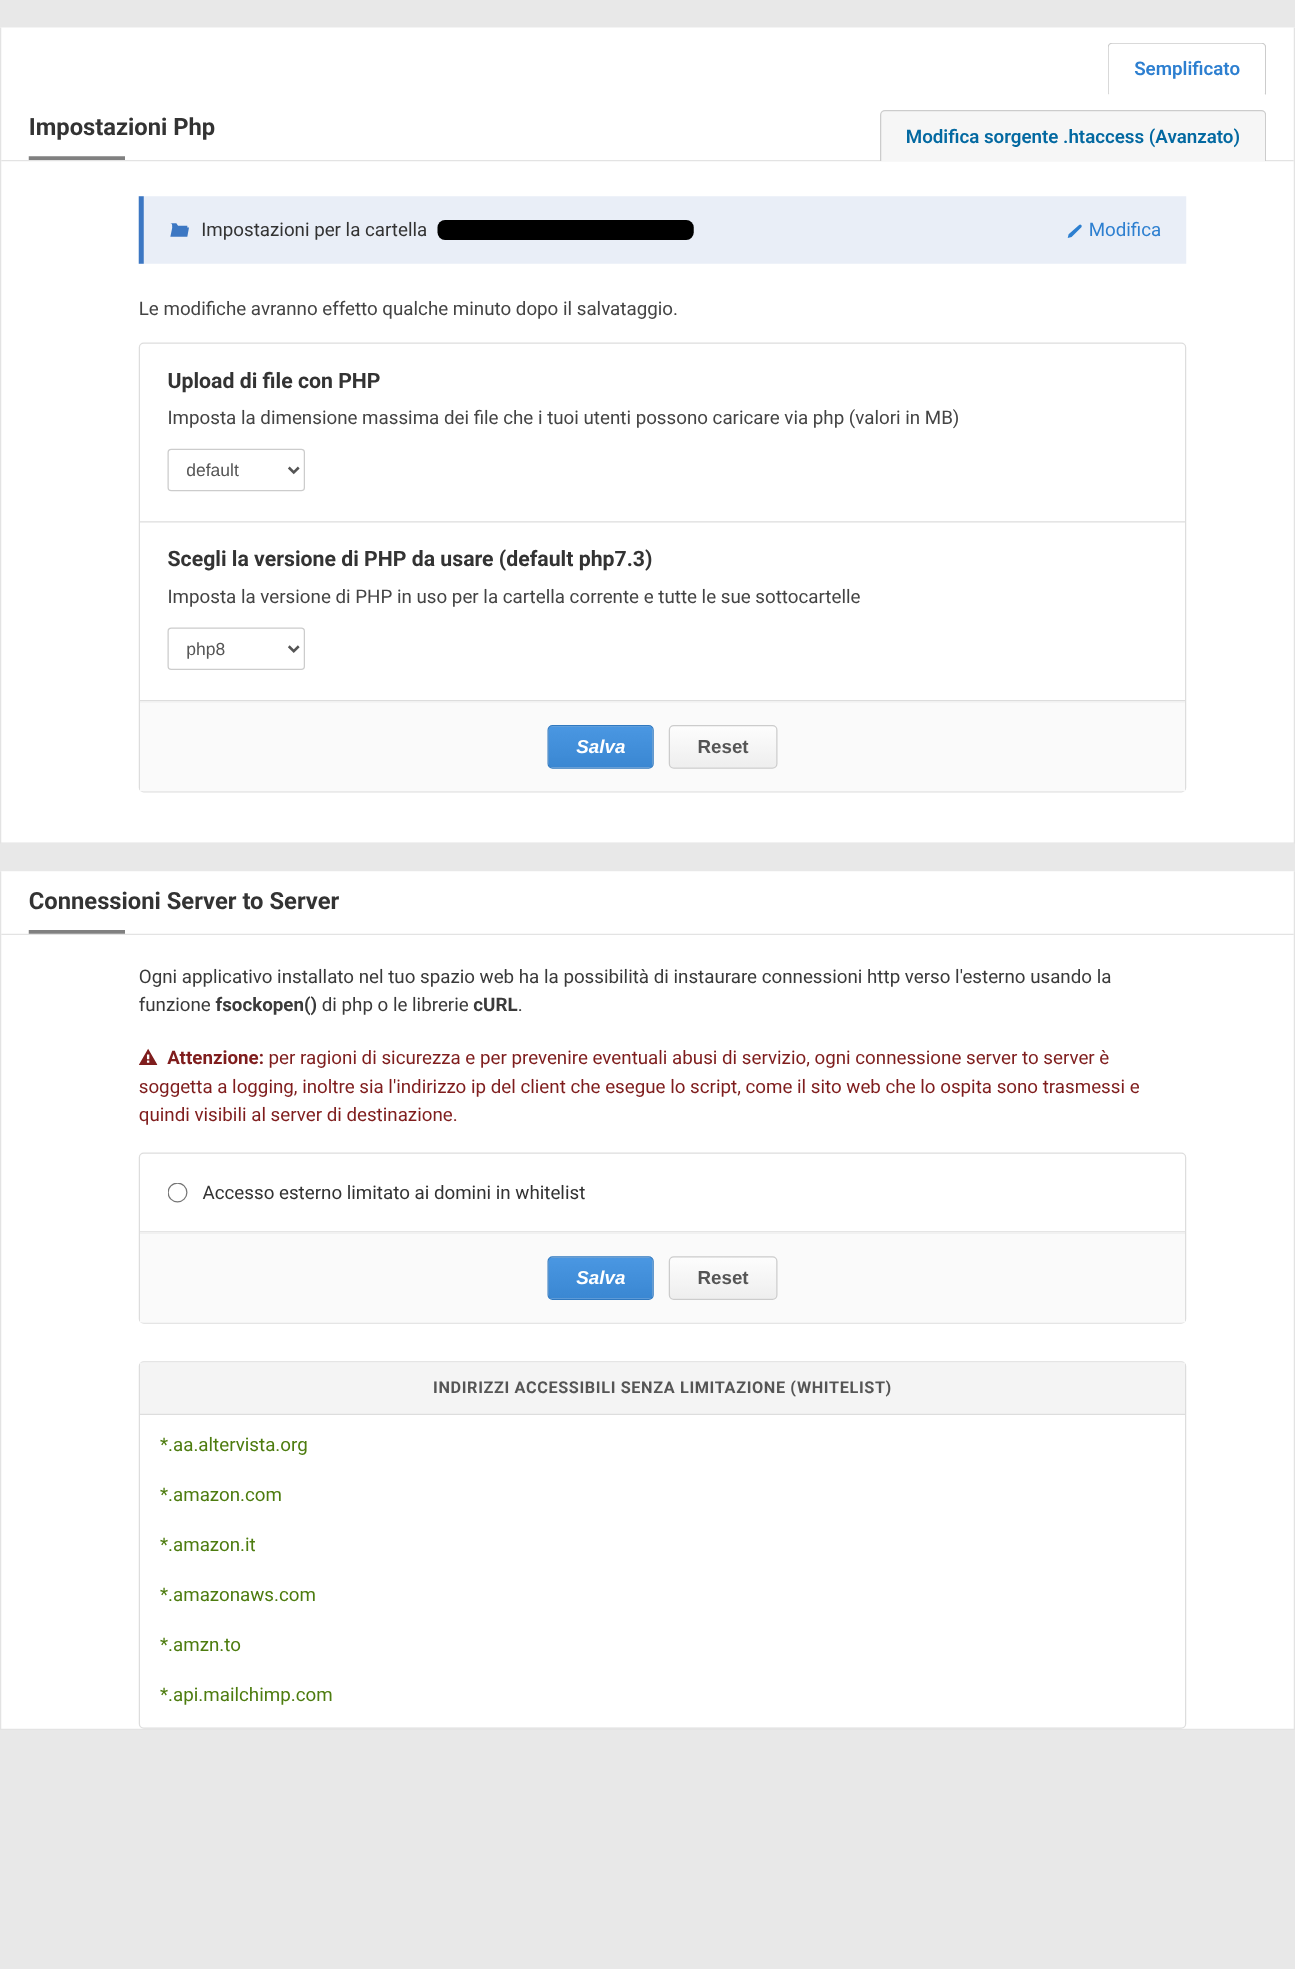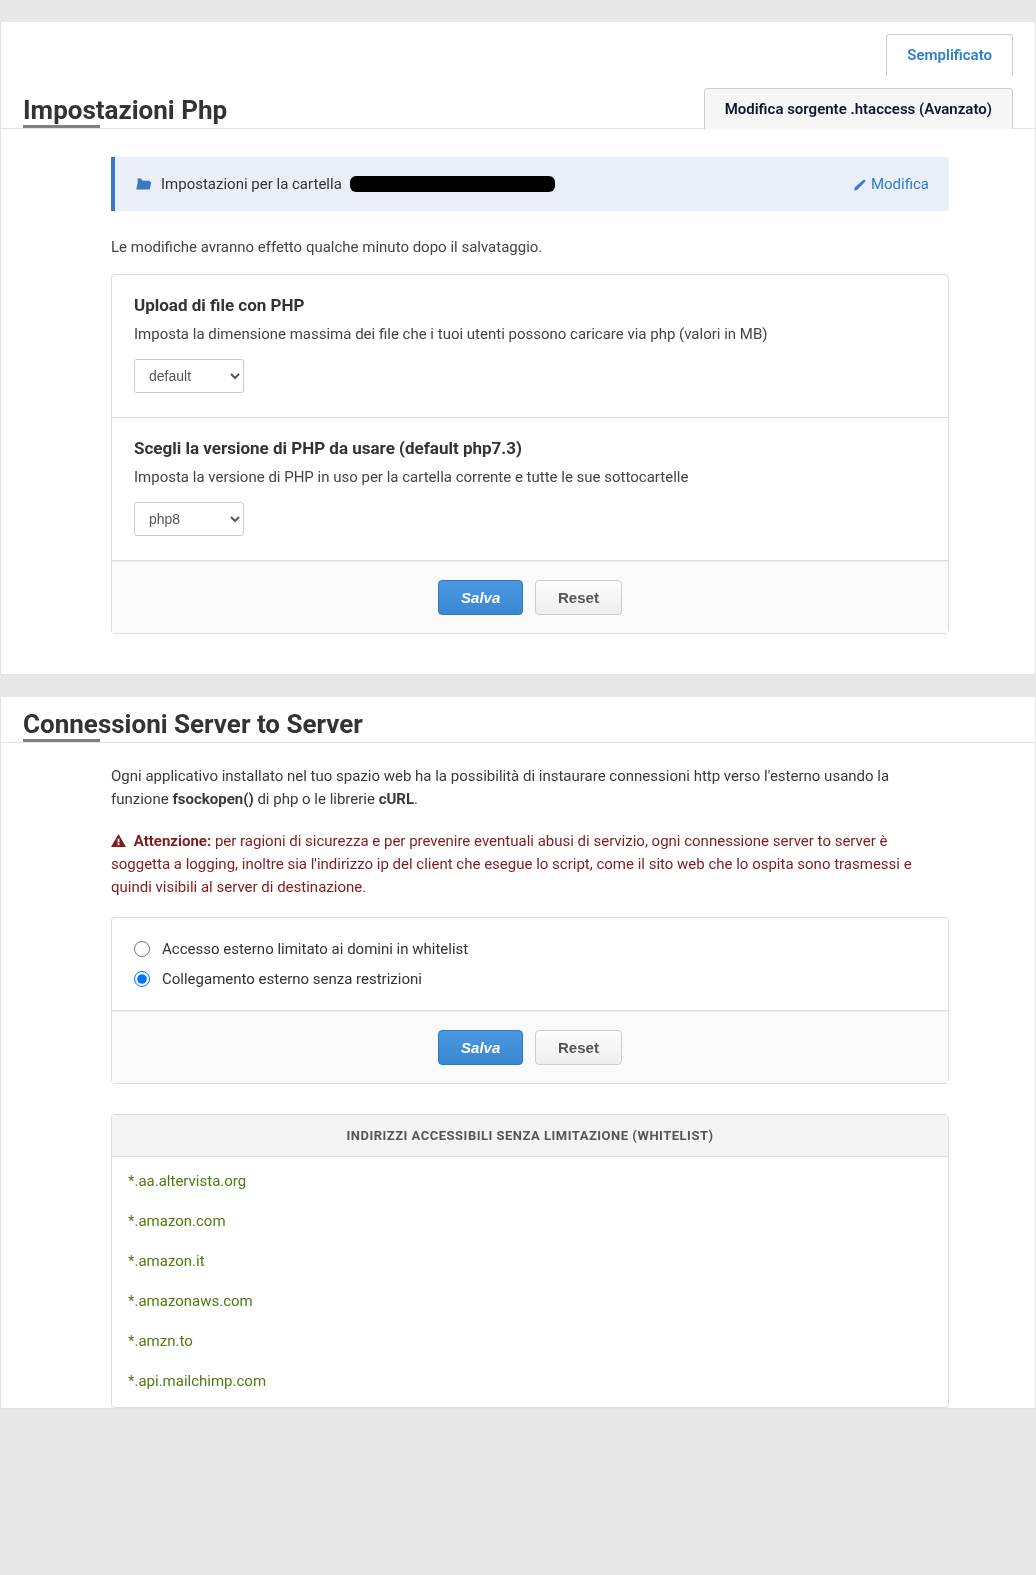--- a/index.html
+++ b/index.html
@@ -18,23 +18,24 @@
   padding: 0 0 40px 0;
 }
 .panel-header {
   display: flex;
   justify-content: space-between;
   align-items: flex-end;
   border-bottom: 1px solid #e3e3e3;
   padding: 12px 22px 0 22px;
 }
 .panel-title {
-  font-size: 26px;
+  font-size: 19px;
   font-weight: 700;
   color: #333;
+  padding-bottom: 12px;
   border-bottom: 3px solid #808080;
   width: 77px;
   overflow: visible;
   white-space: nowrap;
 }
 .tabs {
   display: flex;
   align-items: flex-end;
   gap: 12px;
   margin-bottom: -1px;
@@ -49,21 +50,21 @@
   font-size: 15px;
   font-weight: 600;
   cursor: pointer;
   white-space: nowrap;
 }
 .tab.active {
   background: #fff;
   border-bottom: 1px solid #fff;
   color: #2d7fd0;
 }
-.tab.inactive { color: #0f172a; margin-left: 8px; }
+.tab.inactive { color: #0369a1; margin-left: 8px; }
 .content { padding: 28px 22px 0 110px; max-width: 970px; }
 .info-bar {
   background: #e9eef7;
   border-left: 4px solid #3c77c3;
   padding: 18px 20px;
   display: flex;
   justify-content: space-between;
   align-items: center;
   color: #333;
 }
@@ -224,24 +225,20 @@
       </span>
       <strong>Attenzione:</strong><span> per ragioni di sicurezza e per prevenire eventuali abusi di servizio, ogni connessione server to server è soggetta a logging, inoltre sia l'indirizzo ip del client che esegue lo script, come il sito web che lo ospita sono trasmessi e quindi visibili al server di destinazione.</span>
     </p>
 
     <div class="box">
       <div class="box-section" style="padding:16px 22px;">
         <div class="radio-row">
           <input type="radio" name="ext" style="">
           <label>Accesso esterno limitato ai domini in whitelist</label>
         </div>
-        <div class="radio-row">
-          <input type="radio" name="ext" checked="" style="">
-          <label>Collegamento esterno senza restrizioni</label>
-        </div>
       </div>
       <div class="actions">
         <button class="btn btn-primary">Salva</button>
         <button class="btn btn-default">Reset</button>
       </div>
     </div>
 
     <div class="whitelist-box">
       <div class="whitelist-head">INDIRIZZI ACCESSIBILI SENZA LIMITAZIONE (WHITELIST)</div>
       <div class="whitelist-body">

